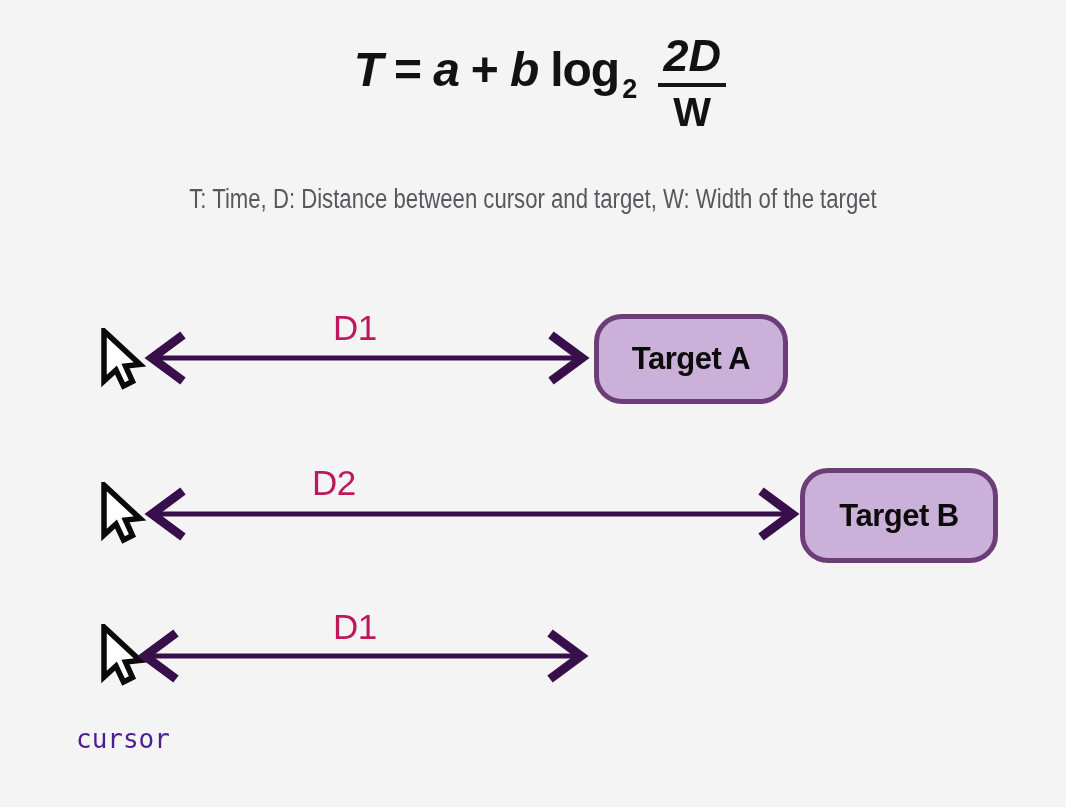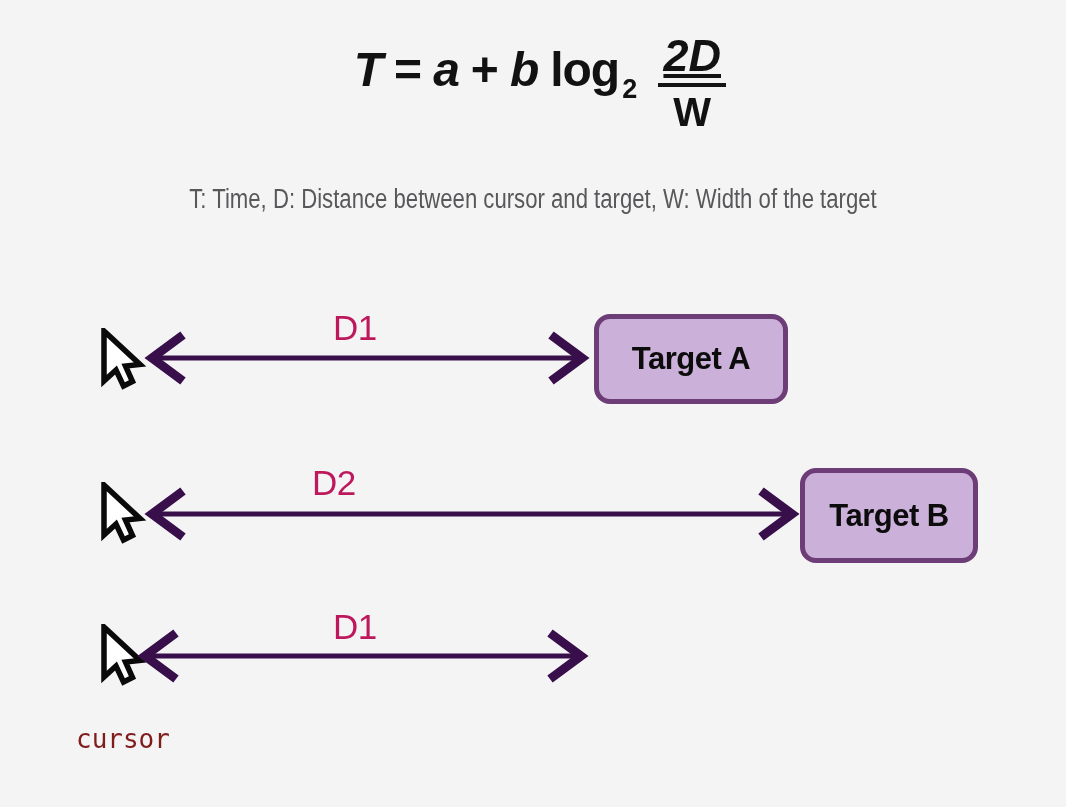--- a/index.html
+++ b/index.html
@@ -54,21 +54,20 @@
     top: 9px;
     display: inline-flex;
     flex-direction: column;
     align-items: center;
   }
   .frac .num {
     font-size: 45px;
     font-weight: 700;
     font-style: italic;
     line-height: 1.02;
-    text-decoration: underline;
   }
   .frac .bar {
     height: 4px;
     background: #151515;
     align-self: stretch;
     min-width: 68px;
     margin: 4px 0 5px 0;
   }
   .frac .den {
     font-size: 40px;
@@ -105,40 +104,40 @@
     font-size: 35px;
     font-weight: 400;
     letter-spacing: -0.5px;
     color: #be185d;
   }
 
   .target {
     position: absolute;
     background: #cbb1d9;
     border: 5px solid #6d3d78;
-    border-radius: 16px;
+    border-radius: 28px;
     display: flex;
     align-items: center;
     justify-content: center;
     font-weight: 700;
     color: #0c0c0c;
     box-sizing: border-box;
     letter-spacing: -0.5px;
   }
   .target-a { left: 594px; top: 314px; width: 194px; height: 90px; font-size: 31px; }
-  .target-b { left: 800px; top: 468px; width: 178px; height: 95px; font-size: 31px; }
+  .target-b { left: 800px; top: 468px; width: 198px; height: 95px; font-size: 31px; }
   .target-c { left: 592px; top: 623px; width: 138px; height: 60px; font-size: 21px; border-width: 4.5px; border-radius: 13px; }
 
   .cursor-caption {
     position: absolute;
     left: 76px;
     top: 724px;
     font-family: "DejaVu Sans Mono", monospace;
     font-size: 26px;
-    color: #7f1d1d;
+    color: #4c1d95;
   }
 </style>
 </head>
 <body>
 
 <div class="stage">
 
   <div class="formula">
     <div class="f-main"><i class="tok">T</i><span class="tok">=</span><i class="tok">a</i><span class="tok">+</span><i class="tok">b</i><span class="tok">log</span><sub>2</sub>
     </div>

